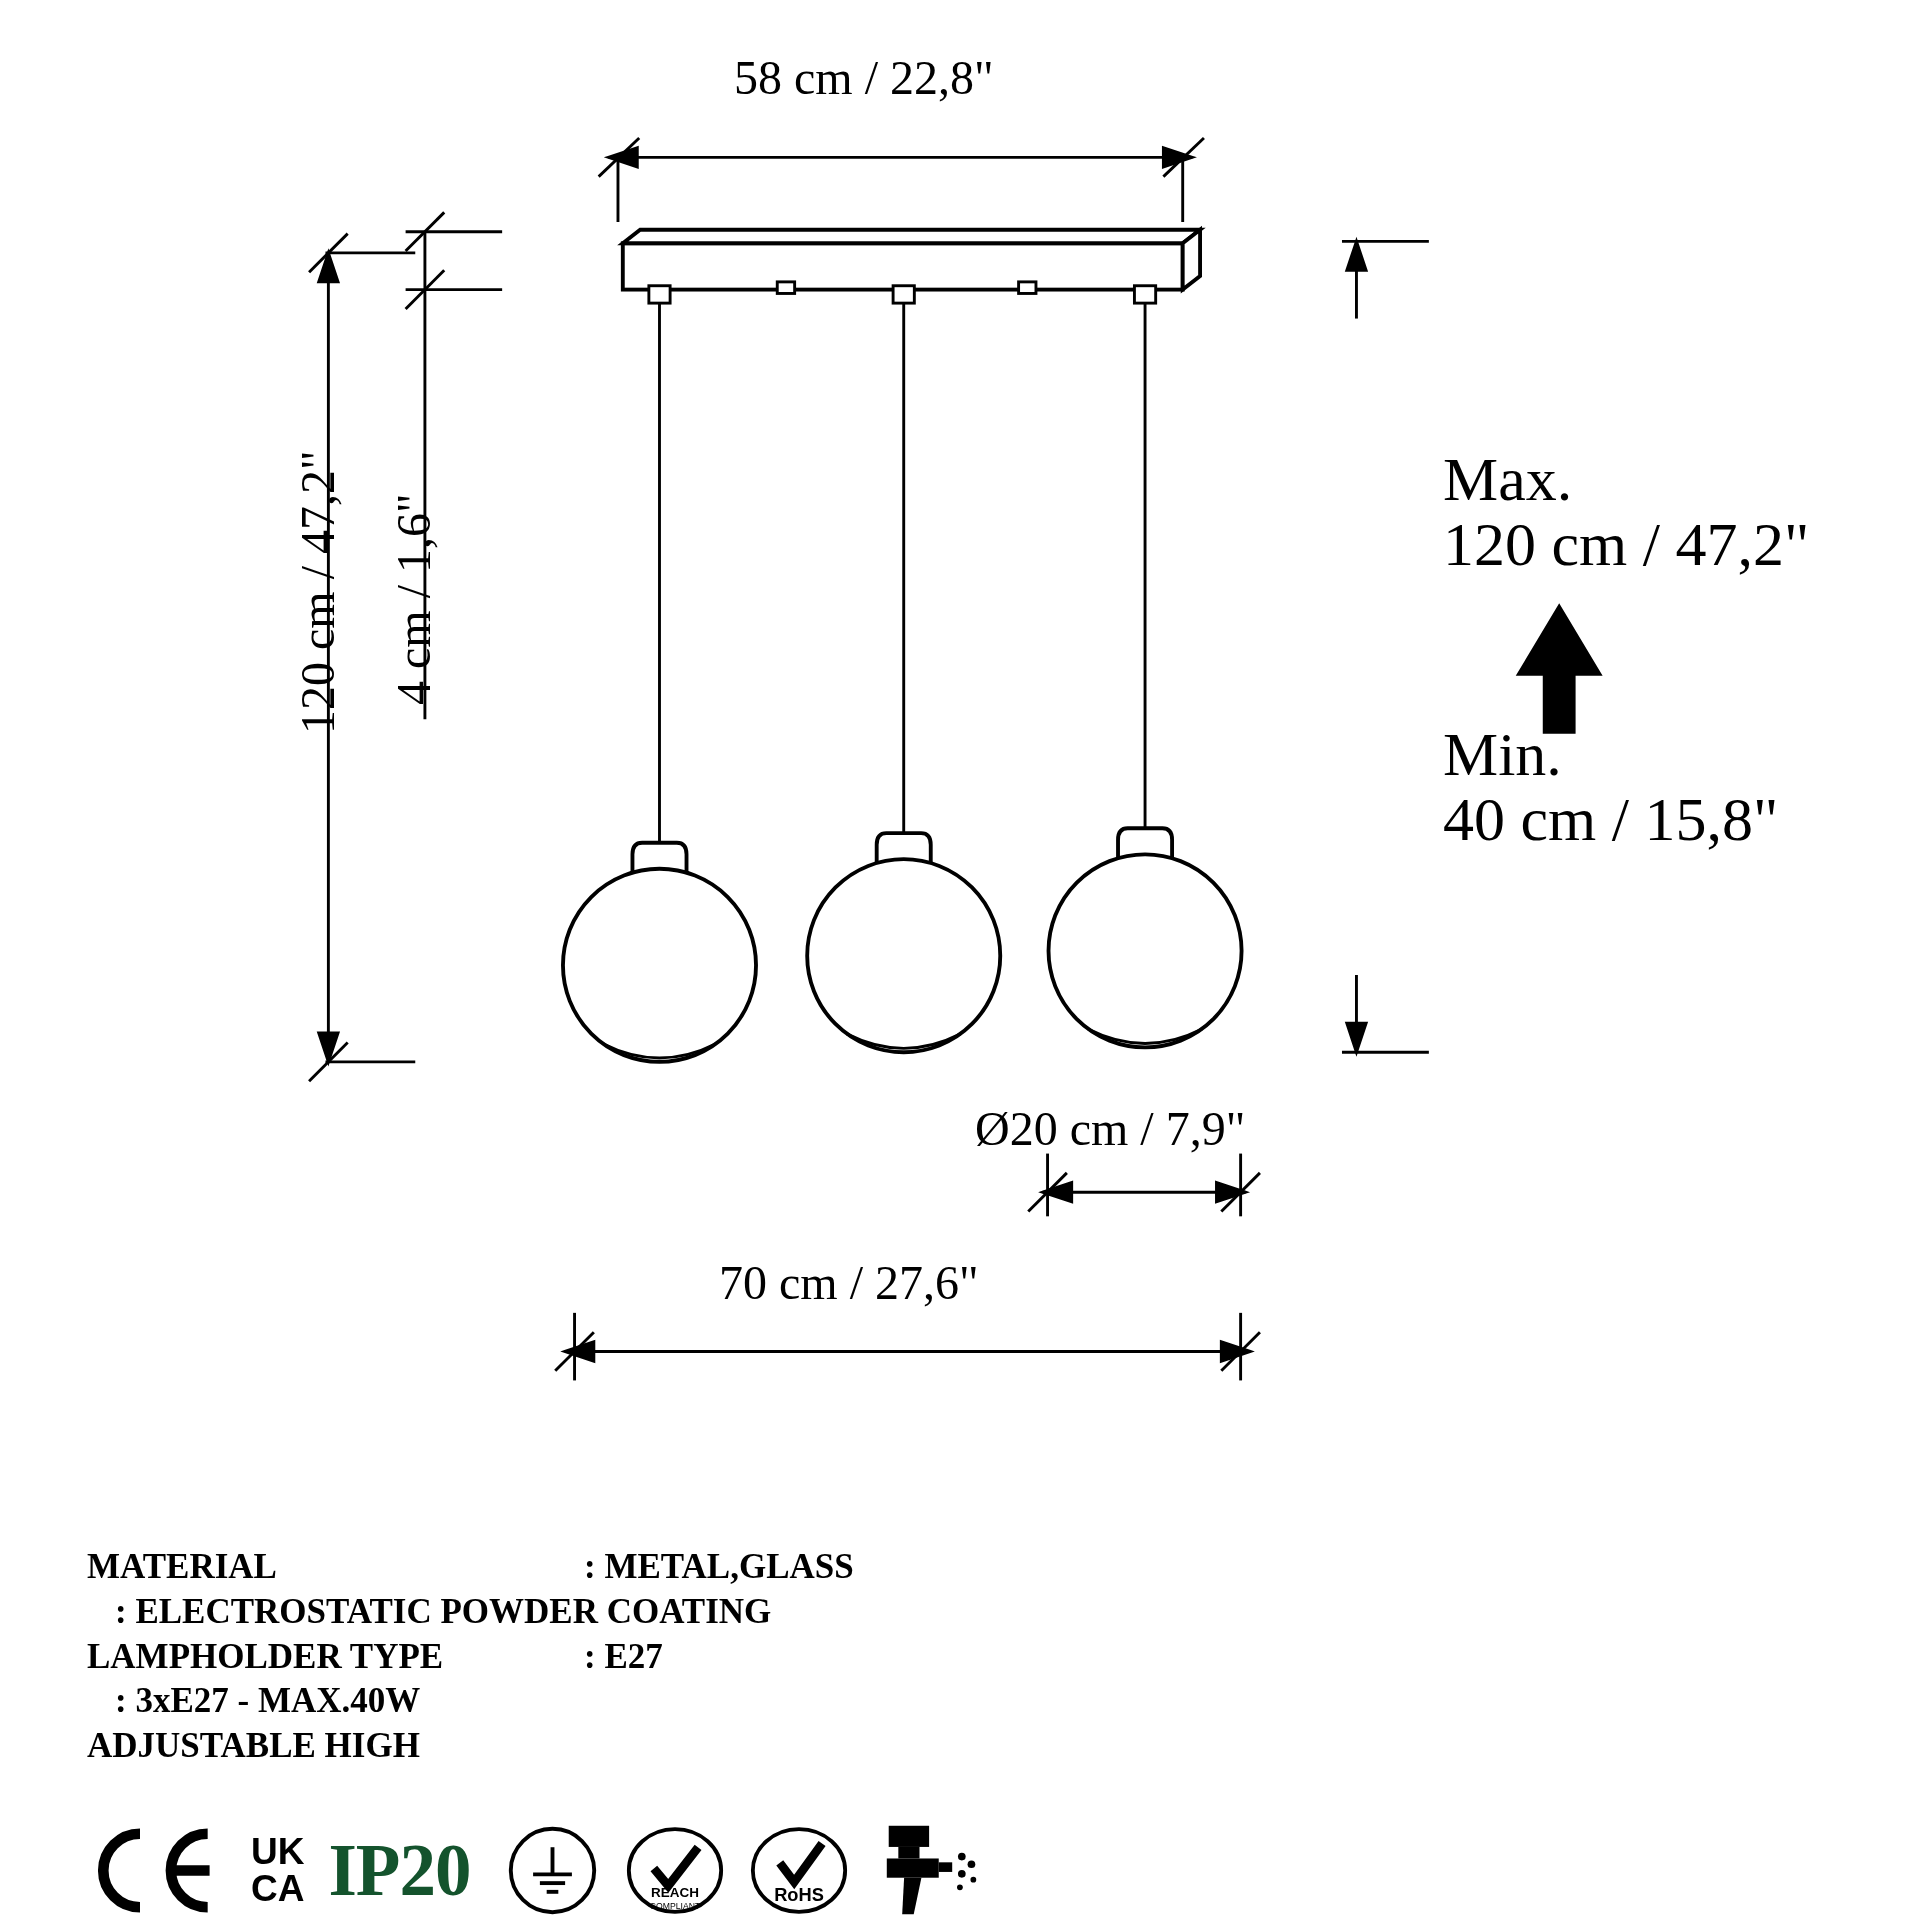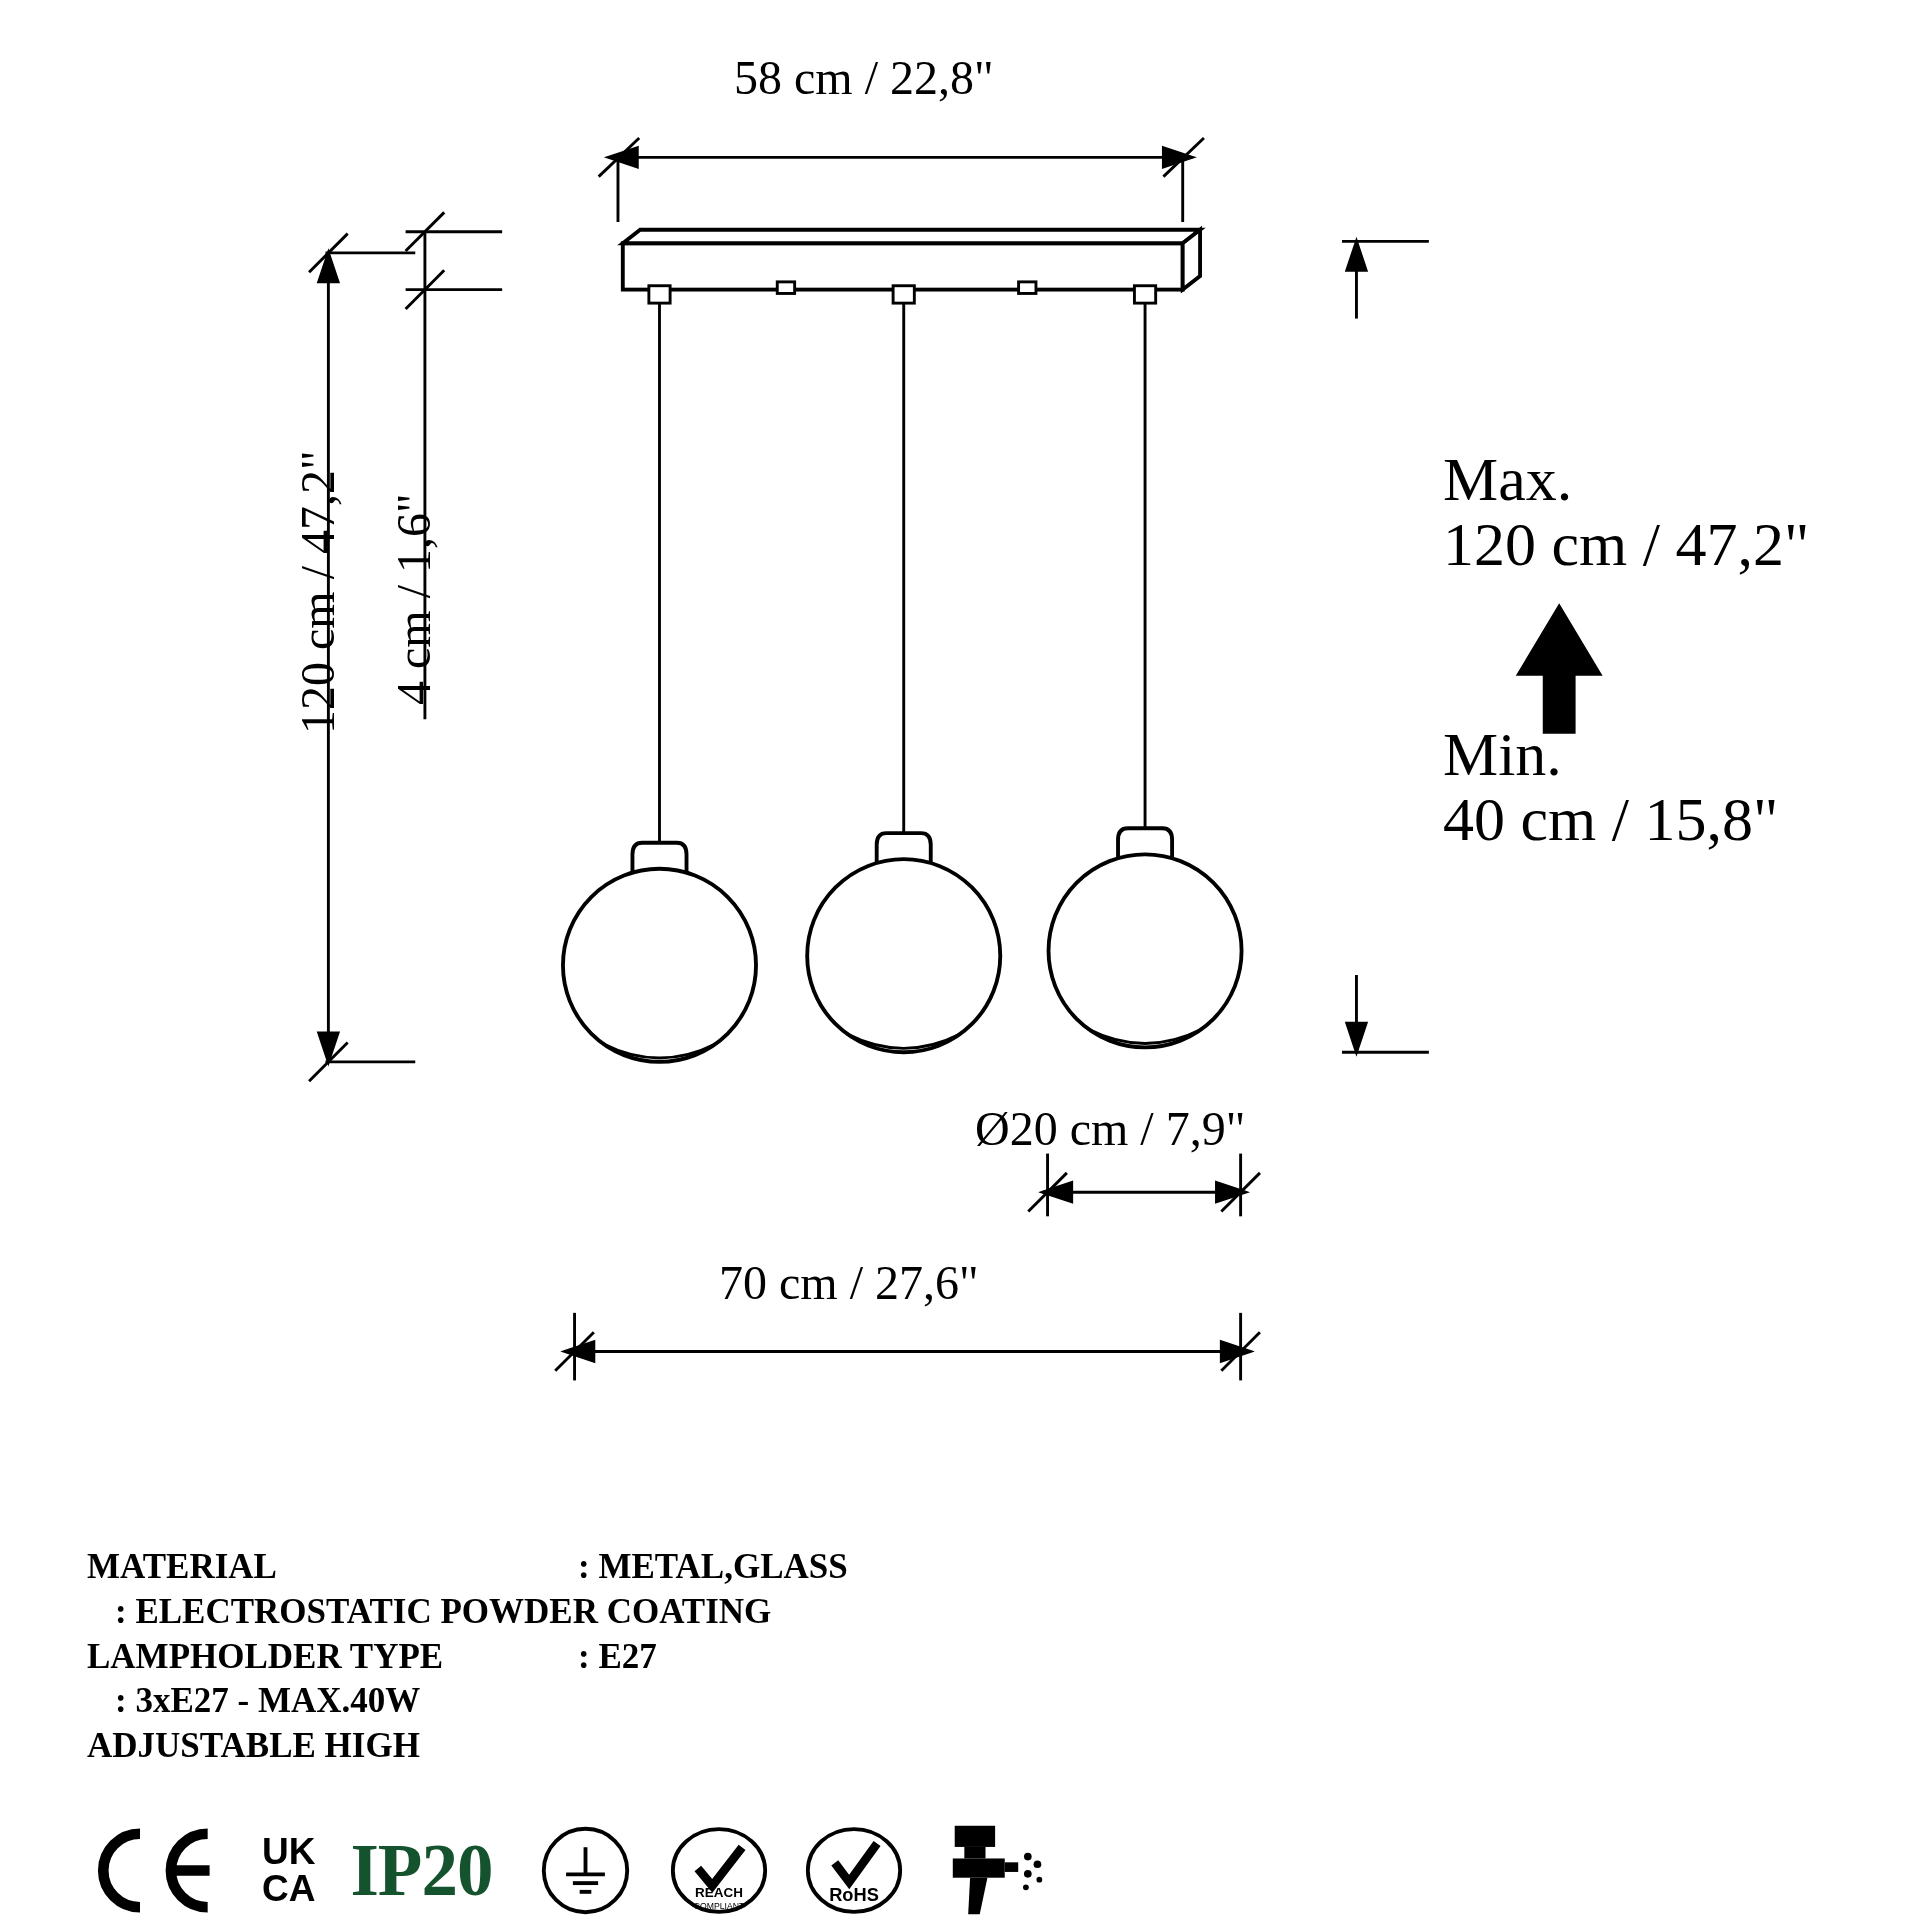--- a/index.html
+++ b/index.html
@@ -40,36 +40,37 @@
     left: 87px;
     top: 1545px;
     font-family: "Liberation Serif", serif;
     font-weight: bold;
     font-size: 35px;
     line-height: 1.28;
     color: #000;
   }
   .spec-row {
     display: flex;
+    gap: 6px;
   }
   .spec-key {
     width: 463px;
     white-space: nowrap;
   }
   .spec-val {
     white-space: nowrap;
     margin-left: 28px;
   }
   .badges {
     position: absolute;
     left: 82px;
     top: 1820px;
     display: flex;
     align-items: center;
-    gap: 35px;
+    gap: 24px;
   }
   .ip-text {
     font-family: "Liberation Serif", serif;
     font-weight: bold;
     font-size: 73px;
     letter-spacing: -1px;
     color: #14532d;
   }
   .uk-ca {
     font-family: "Liberation Sans", sans-serif;

